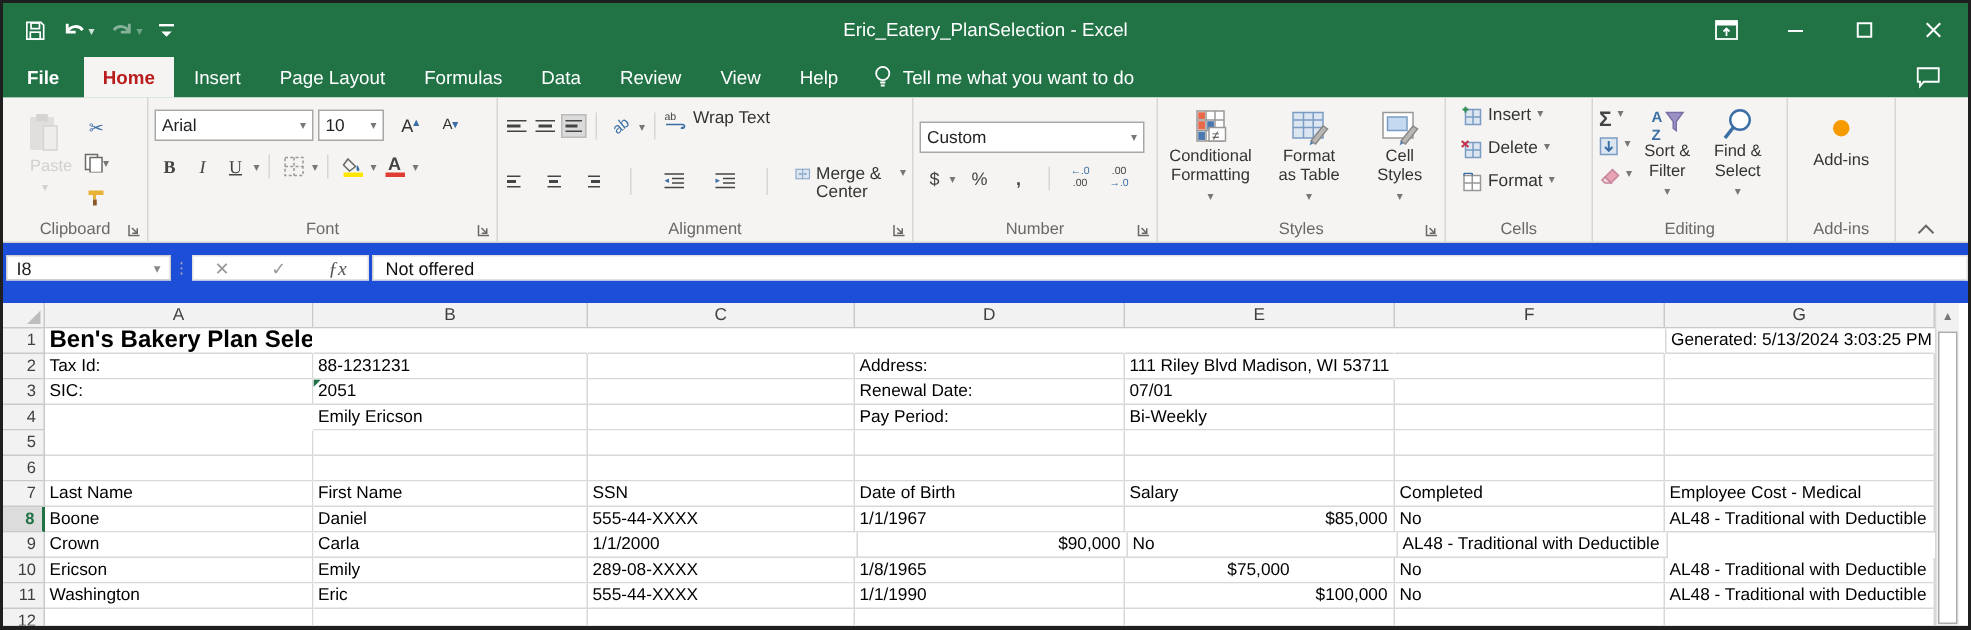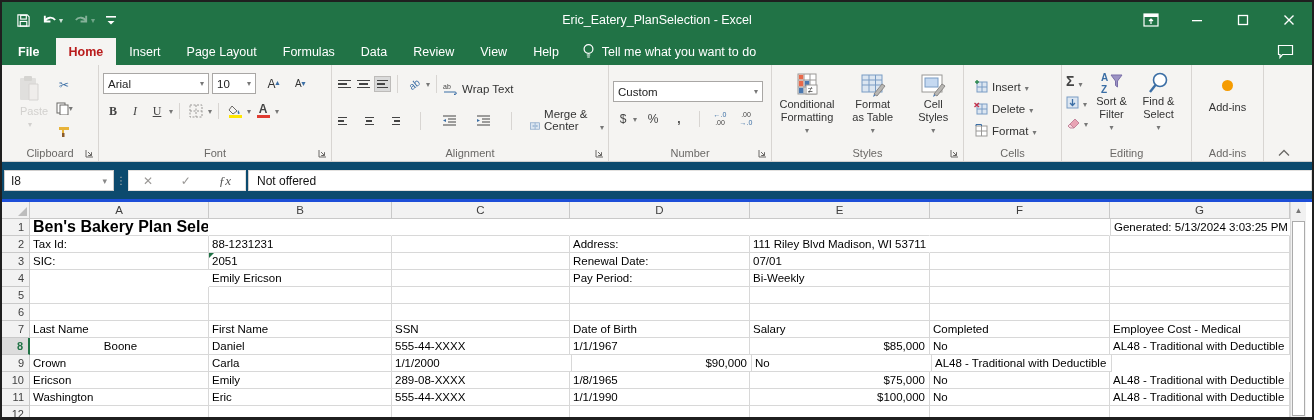--- a/index.html
+++ b/index.html
@@ -38,24 +38,24 @@
   .vdiv{ width:1px; background:#d8d5d2; margin:2px 4px; align-self:stretch;}
   .row-flex{ display:flex; align-items:center; }
   
   .al{ width:17px; height:16px; display:flex; flex-direction:column; justify-content:center; gap:2px; padding:2px 2px; }
   .al span{ height:1.5px; background:#444; display:block; }
   .al.sel{ background:#dadada; border:1px solid #bdbbb9; }
   .al.left span:nth-child(2){ width:70%; } .al.left span{ width:100%; }
   .al.center span:nth-child(2){ width:70%; margin:0 auto;} .al.center span{width:100%;}
   .al.right span:nth-child(2){ width:70%; margin-left:auto;} .al.right span{width:100%;}
   .bigbtn{ display:flex; flex-direction:column; align-items:center; justify-content:flex-start; font-size:11px; color:#333; text-align:center; line-height:13px; padding:3px 6px 0 6px; }
-  .smallrow{ display:flex; align-items:flex-end; gap:4px; font-size:11.5px; color:#333; height:22px; }
+  .smallrow{ display:flex; align-items:flex-start; gap:4px; font-size:11.5px; color:#333; height:22px; }
   .two-line{ width:62px; }
   
-  .fbar{ height:40px; background:#0c4a6e; display:flex; align-items:stretch; border-bottom:3px solid #1d4ed8; padding:8px 0 8px 0; }
+  .fbar{ height:40px; background:#1d4ed8; display:flex; align-items:stretch; border-bottom:7px solid #1d4ed8; padding:8px 0 8px 0; }
   .namebox{ width:110px; margin-left:2px; background:#fff; border:1px solid #d0cecd; display:flex; align-items:center; font-size:12px; padding:0 6px; color:#222;}
   .namebox .dd{ margin-left:auto; color:#888; font-size:9px;}
   .fdots{ width:14px; display:flex; align-items:center; justify-content:center; color:#b5b3b1; font-size:10px; letter-spacing:0;}
   .fbtns{ background:#fff; border:1px solid #e3e1df; display:flex; align-items:center; width:118px; justify-content:space-around; color:#9a9896;}
   .fx{ font-style:italic; font-family:"Liberation Serif",serif; font-size:13px; color:#555; }
   .finput{ flex:1; background:#fff; border:1px solid #e3e1df; border-left:1px solid #d0cecd; display:flex; align-items:center; font-size:12px; padding:0 8px; color:#111; margin-left:2px;}
   
   .gridwrap{ position:relative; height:216px; background:#fff; }
   .colhdr-row{ display:flex; height:17px; }
   .cornercell{ width:28px; height:17px; background:#f2f2f2; border-right:1px solid #c9c9c9; border-bottom:1px solid #c9c9c9; position:relative; flex:none;}
@@ -623,21 +623,21 @@
             <div class="cell" style="width: 179px;">Last Name</div>
             <div class="cell" style="width: 183px;">First Name</div>
             <div class="cell" style="width: 178px;">SSN</div>
             <div class="cell" style="width: 180px;">Date of Birth</div>
             <div class="cell" style="width: 180px;">Salary</div>
             <div class="cell" style="width: 180px;">Completed</div>
             <div class="cell clip" style="width: 180px;">Employee Cost - Medical</div>
           </div>
           <div class="grow">
             <div class="rowhdr sel">8</div>
-            <div class="cell" style="width: 179px; text-align: center;">Boone</div>
+            <div class="cell" style="width: 179px;">Boone</div>
             <div class="cell" style="width: 183px;">Daniel</div>
             <div class="cell" style="width: 178px;">555-44-XXXX</div>
             <div class="cell" style="width: 180px;">1/1/1967</div>
             <div class="cell ar" style="width: 180px;">$85,000</div>
             <div class="cell" style="width: 180px;">No</div>
             <div class="cell clip" style="width: 180px;">AL48 - Traditional with Deductible</div>
           </div>
           <div class="grow">
             <div class="rowhdr">9</div>
             <div class="cell" style="width: 179px;">Crown</div>
@@ -646,21 +646,21 @@
             <div class="cell ar" style="width: 180px;">$90,000</div>
             <div class="cell" style="width: 180px;">No</div>
             <div class="cell clip" style="width: 180px;">AL48 - Traditional with Deductible</div>
           </div>
           <div class="grow">
             <div class="rowhdr">10</div>
             <div class="cell" style="width: 179px;">Ericson</div>
             <div class="cell" style="width: 183px;">Emily</div>
             <div class="cell" style="width: 178px;">289-08-XXXX</div>
             <div class="cell" style="width: 180px;">1/8/1965</div>
-            <div class="cell ar" style="width: 180px;">$75,000</div>
+            <div class="cell ar" style="width: 180px; text-align: center;">$75,000</div>
             <div class="cell" style="width: 180px;">No</div>
             <div class="cell clip" style="width: 180px;">AL48 - Traditional with Deductible</div>
           </div>
           <div class="grow">
             <div class="rowhdr">11</div>
             <div class="cell" style="width: 179px;">Washington</div>
             <div class="cell" style="width: 183px;">Eric</div>
             <div class="cell" style="width: 178px;">555-44-XXXX</div>
             <div class="cell" style="width: 180px;">1/1/1990</div>
             <div class="cell ar" style="width: 180px;">$100,000</div>

